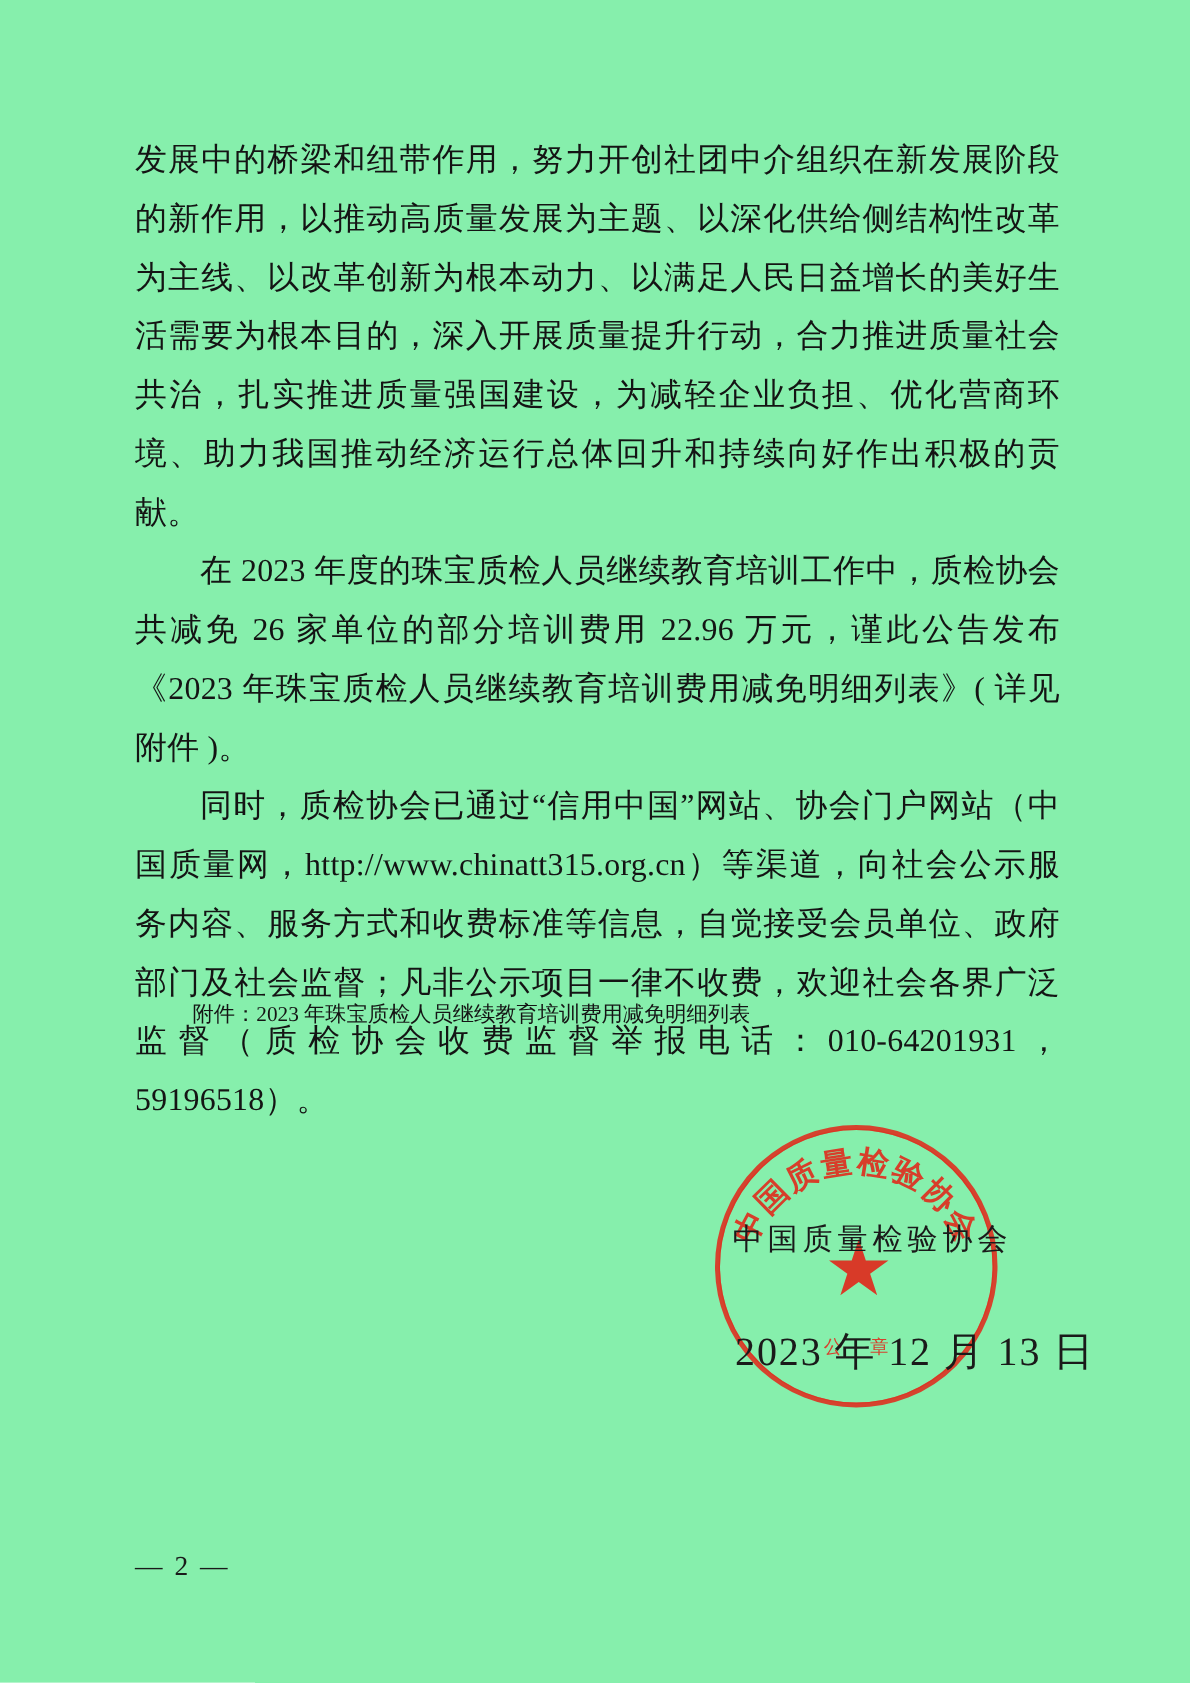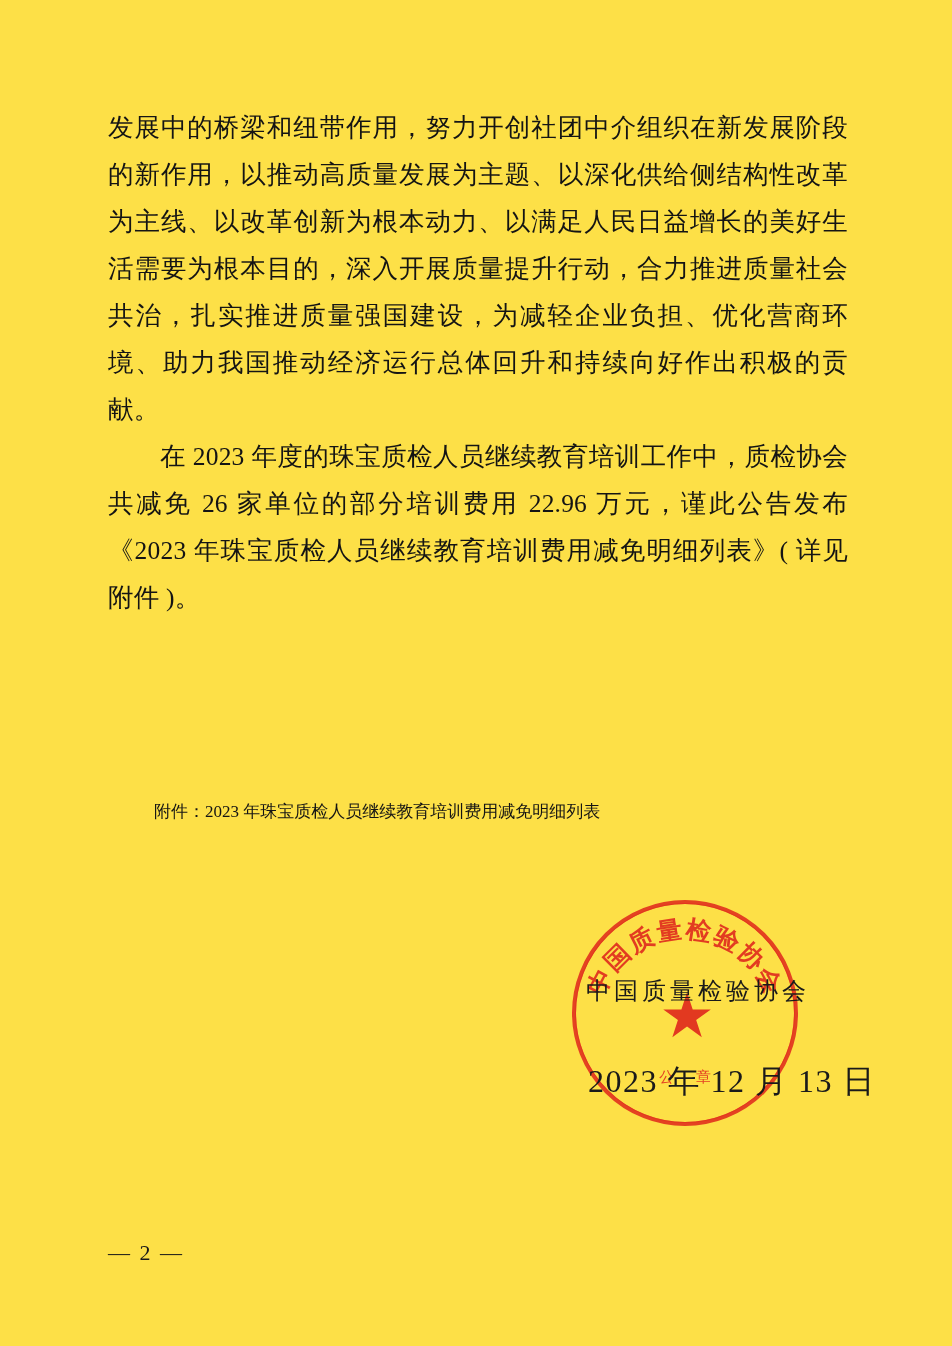--- a/index.html
+++ b/index.html
@@ -14,21 +14,21 @@
     color: #111111;
     position: relative;
     overflow: hidden;
   }
   .page {
     position: absolute;
     left: 0;
     top: 0;
     width: 952px;
     height: 1346px;
-    background: #fde047;
+    background: #86efac;
     text-decoration: underline;
   }
   .body-text {
     position: absolute;
     left: 108px;
     top: 104px;
     width: 740px;
   }
   .para {
     font-size: 25.5px;
@@ -153,20 +153,21 @@
   }
 </style>
 </head>
 <body>
 
 <div class="page">
 
   <div class="body-text">
     <p class="para">发展中的桥梁和纽带作用，努力开创社团中介组织在新发展阶段的新作用，以推动高质量发展为主题、以深化供给侧结构性改革为主线、以改革创新为根本动力、以满足人民日益增长的美好生活需要为根本目的，深入开展质量提升行动，合力推进质量社会共治，扎实推进质量强国建设，为减轻企业负担、优化营商环境、助力我国推动经济运行总体回升和持续向好作出积极的贡献。</p>
     <p class="para indent gap-before">在 2023 年度的珠宝质检人员继续教育培训工作中，质检协会共减免 26 家单位的部分培训费用 22.96 万元，谨此公告发布《2023 年珠宝质检人员继续教育培训费用减免明细列表》( 详见附件 )。</p>
+    <p class="para indent gap-before">同时，质检协会已通过“信用中国”网站、协会门户网站（中国质量网，http://www.chinatt315.org.cn）等渠道，向社会公示服务内容、服务方式和收费标准等信息，自觉接受会员单位、政府部门及社会监督；凡非公示项目一律不收费，欢迎社会各界广泛监督（质检协会收费监督举报电话：010-64201931，59196518）。</p>
   </div>
 
   <div class="attachment-line">附件：2023 年珠宝质检人员继续教育培训费用减免明细列表</div>
 
   <div class="seal-wrap">
     <div class="seal"></div>
     <div class="seal-inner"></div>
     <svg class="seal-arc" viewBox="0 0 226 226">
       <defs>
         <path id="arcpath" d="M 26,125 A 87,87 0 0 1 200,125"></path>

